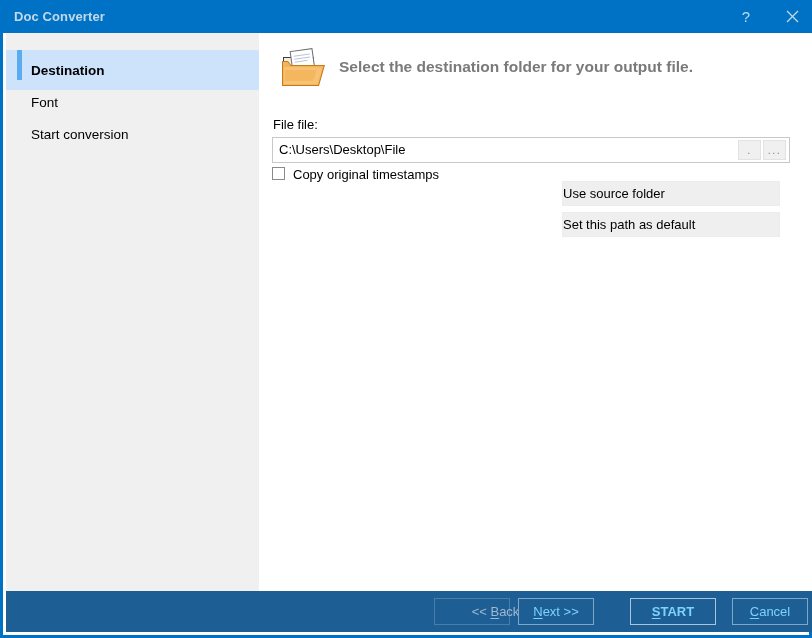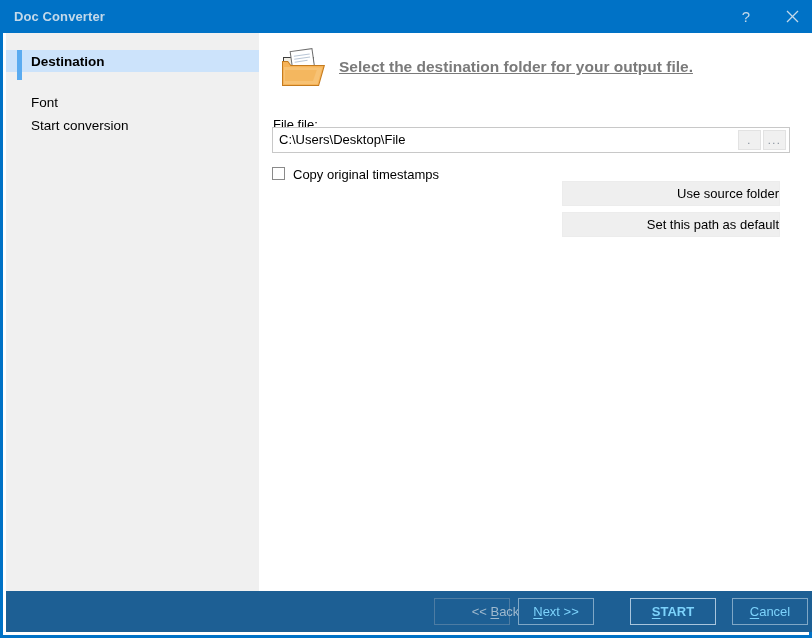--- a/index.html
+++ b/index.html
@@ -67,21 +67,21 @@
     left: 3px;
     top: 33px;
     width: 253px;
     height: 558px;
     background: #f0f0f0;
   }
   .side-item {
     position: absolute;
     left: 0;
     width: 253px;
-    height: 22px;
+    height: 40px;
     display: flex;
     align-items: center;
     font-size: 13.5px;
     color: #000000;
     box-sizing: border-box;
     padding-left: 25px;
     cursor: default;
   }
   .side-item .side-label { pointer-events:none; }
   .side-item.selected {
@@ -91,21 +91,21 @@
   .side-item.selected::before {
     content: "";
     position: absolute;
     left: 11px;
     top: 0;
     width: 5px;
     height: 30px;
     background: #5aabf0;
   }
   .side-1 { top: 17px; }
-  .side-2 { top: 58px; }
+  .side-2 { top: 49px; }
   .side-3 { top: 81px; }
 
   
   .content {
     position: absolute;
     left: 256px;
     top: 33px;
     width: 553px;
     height: 558px;
     background: #ffffff;
@@ -126,35 +126,34 @@
     height: 44px;
   }
   .header-title {
     position: absolute;
     left: 68px;
     top: 17px;
     font-size: 15.5px;
     font-weight: bold;
     color: #7a7a7a;
     white-space: nowrap;
-    text-decoration: underline;
   }
 
   .field-label {
     position: absolute;
     left: 14px;
     top: 84px;
     font-size: 13px;
     color: #000;
   }
 
   .path-field {
     position: absolute;
     left: 13px;
-    top: 94px;
+    top: 104px;
     width: 518px;
     height: 26px;
     box-sizing: border-box;
     border: 1px solid #c8c8c8;
     background: #ffffff;
   }
   .path-value {
     position: absolute;
     left: 6px;
     top: 4px;
@@ -205,21 +204,21 @@
   .side-action {
     position: absolute;
     left: 303px;
     width: 218px;
     height: 25px;
     box-sizing: border-box;
     background: #efefef;
     border: 1px solid #ececec;
     display: flex;
     align-items: center;
-    justify-content: flex-end;
+    justify-content: flex-start;
     font-size: 13px;
     color: #000;
     cursor: default;
   }
   .action-1 { top: 148px; }
   .action-2 { top: 179px; }
 
   
   .bottombar {
     position: absolute;

